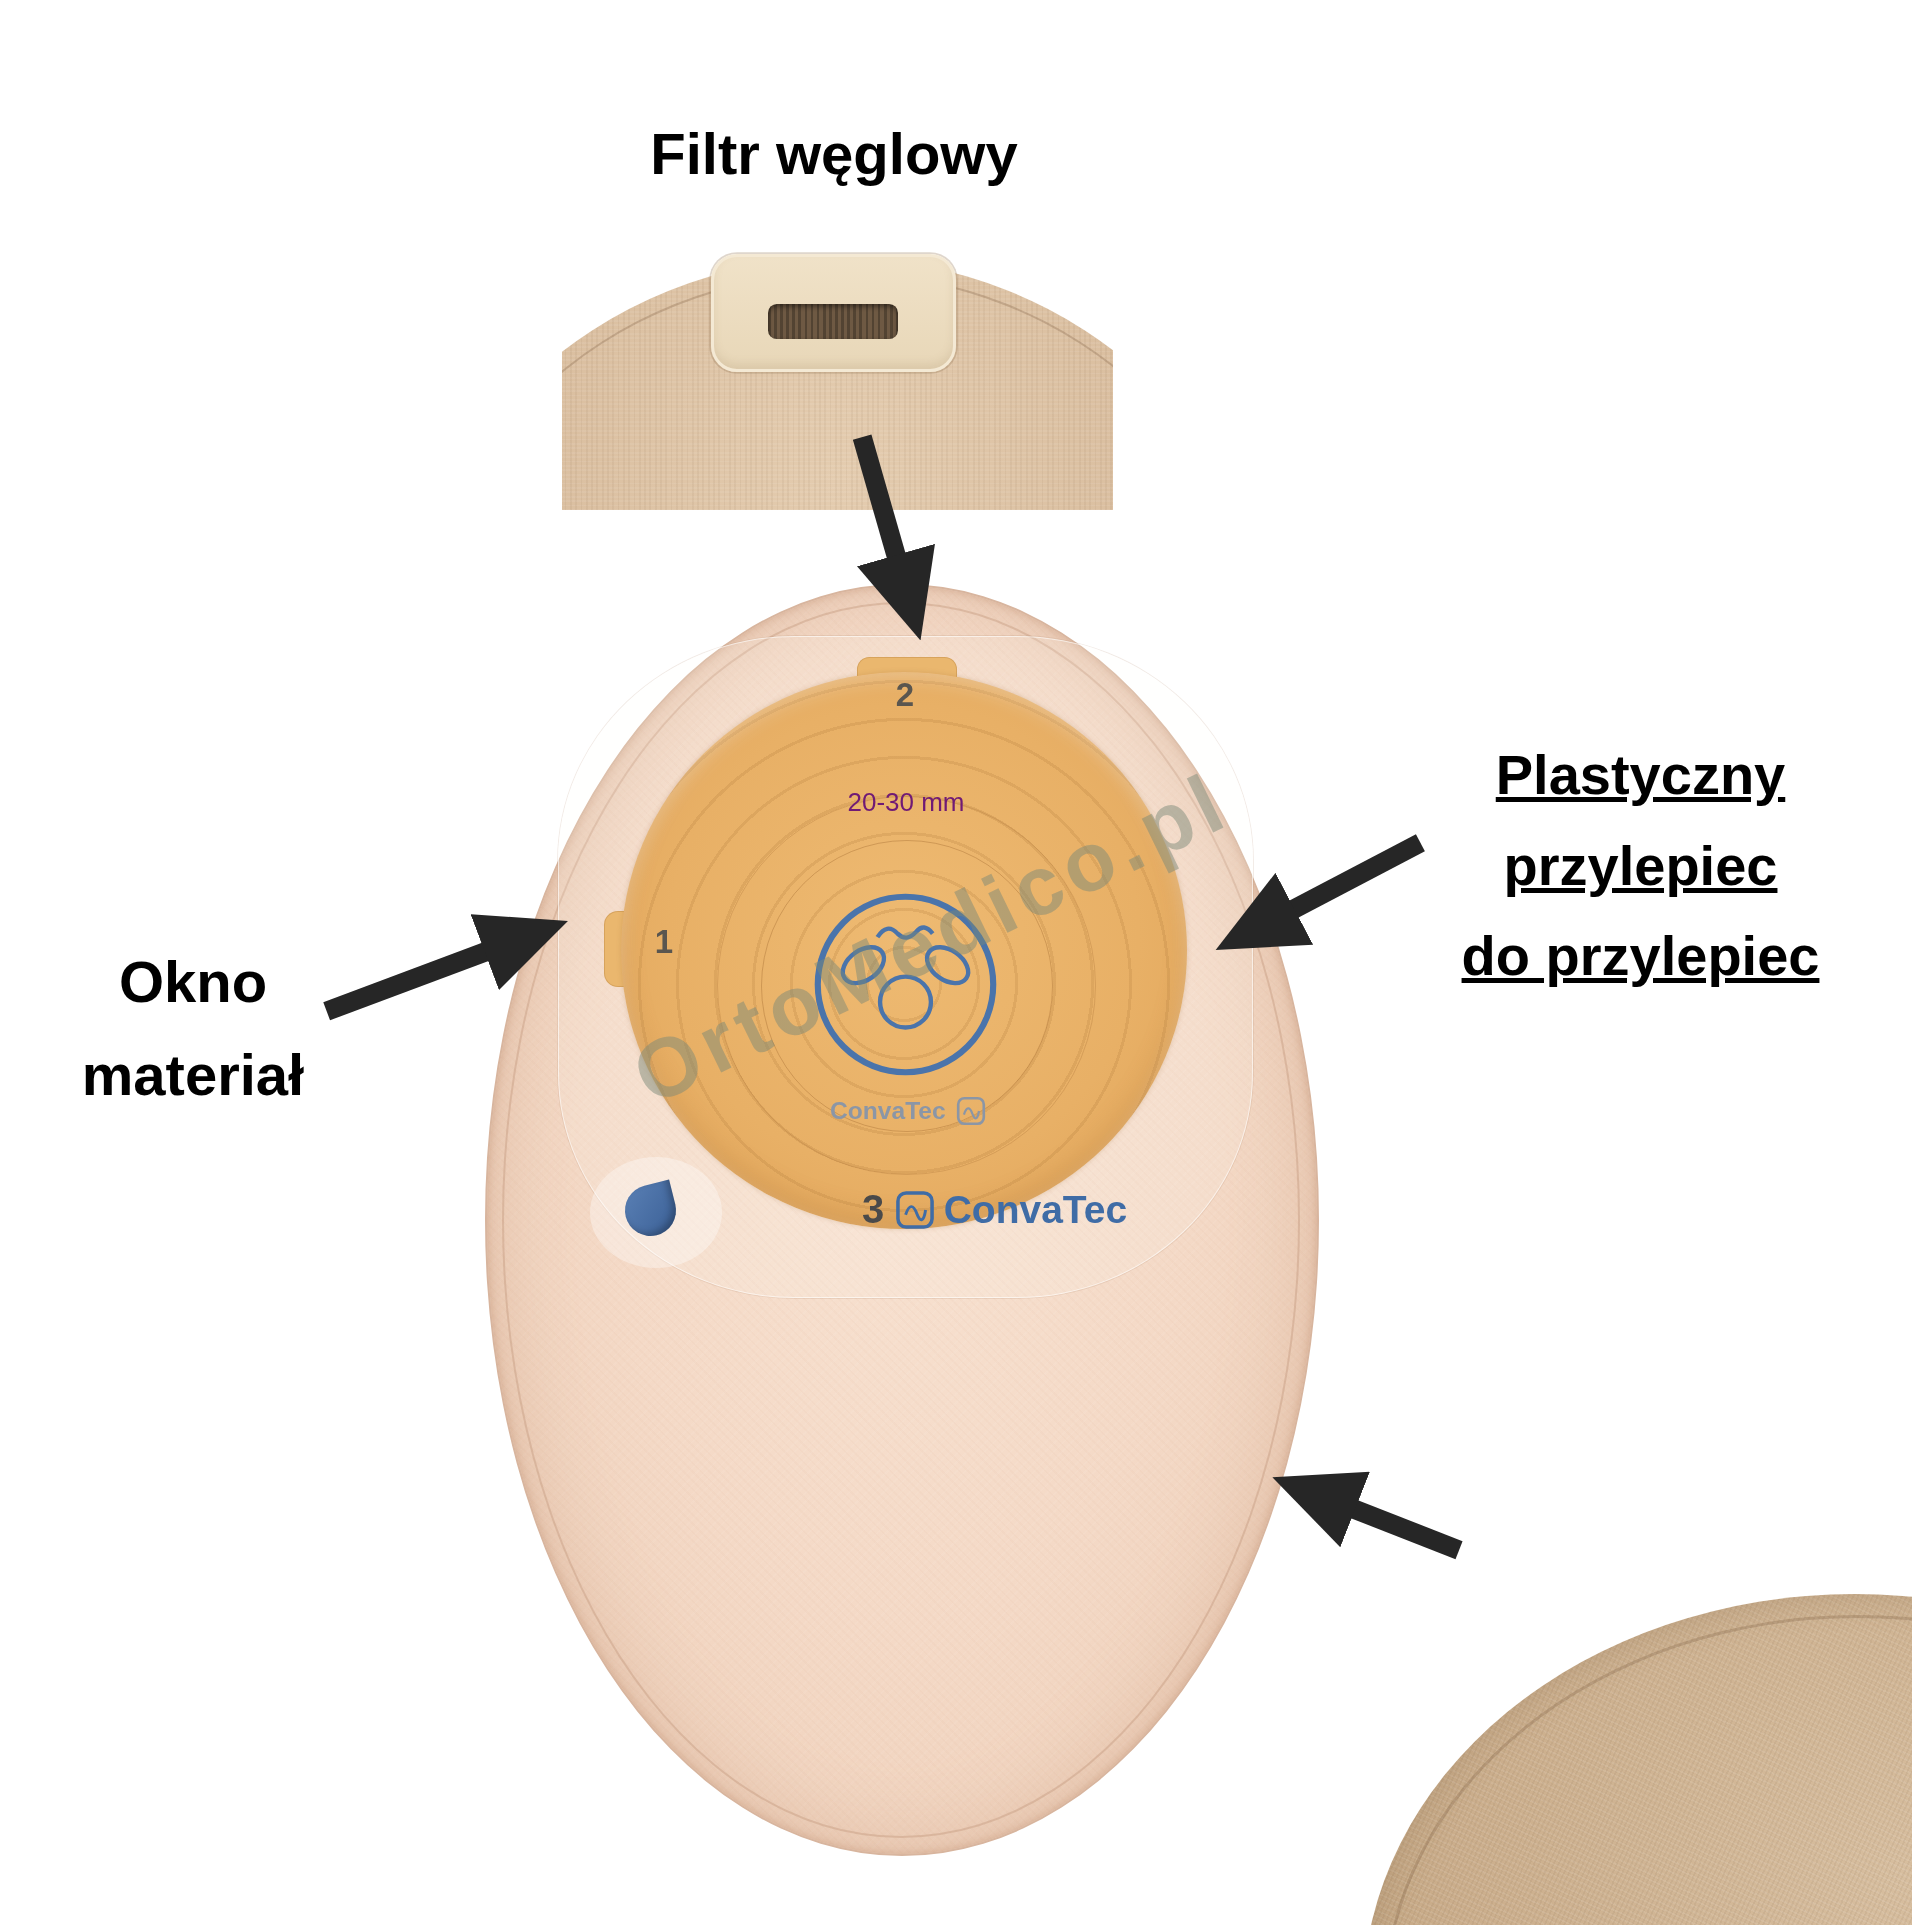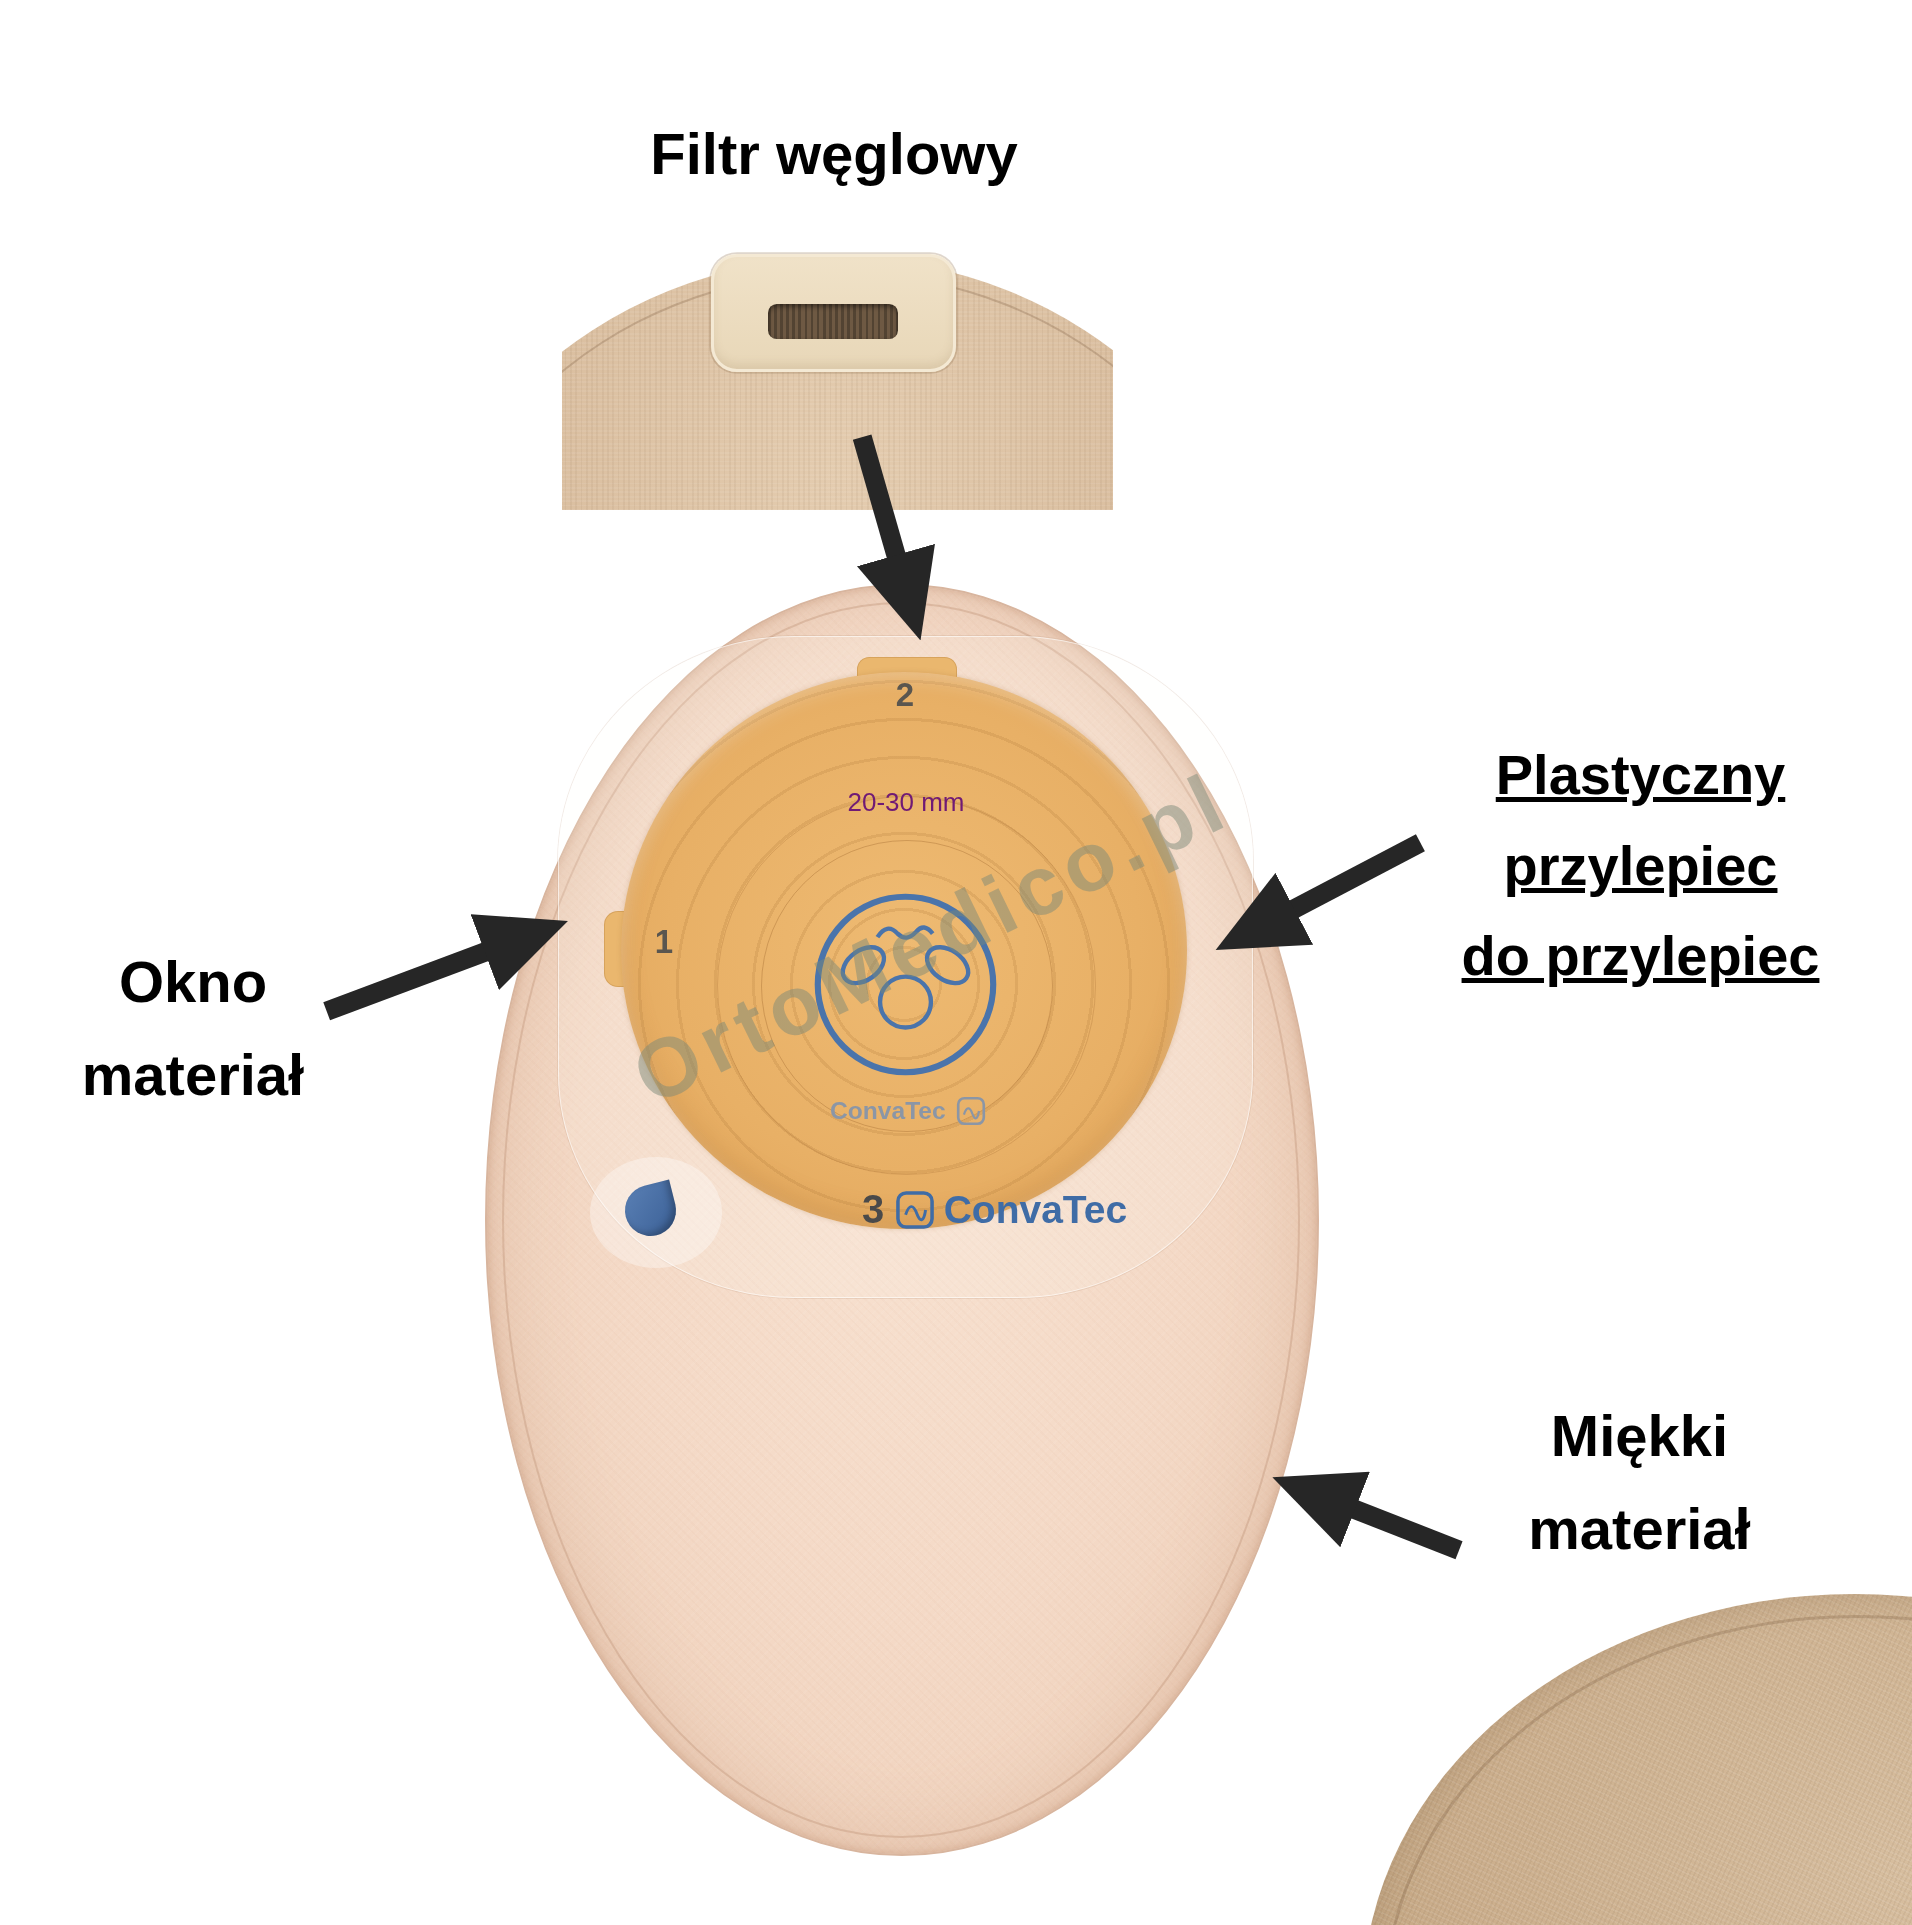--- a/index.html
+++ b/index.html
@@ -188,24 +188,20 @@
     <div>Okno</div>
     <div>materiał</div>
   </div>
 
   <div class="abs label adhesive-label">
     <div>Plastyczny</div>
     <div>przylepiec</div>
     <div>do przylepiec</div>
   </div>
 
-  <div class="abs label soft-label">
-    <div>Miękki</div>
-    <div>materiał</div>
-  </div>
 
   <div class="abs crop-bottom">
     <div class="abs crop-bottom-fabric"></div>
     <div class="abs crop-bottom-seam"></div>
   </div>
 
   <svg class="abs arrows" width="1913" height="1925" viewBox="0 0 2179 2193">
     <defs>
       <marker id="ah" markerWidth="4.6" markerHeight="4.2" refX="3.2" refY="2.1" orient="auto">
         <polygon points="0 0, 4.6 2.1, 0 4.2" fill="#262626"></polygon>

